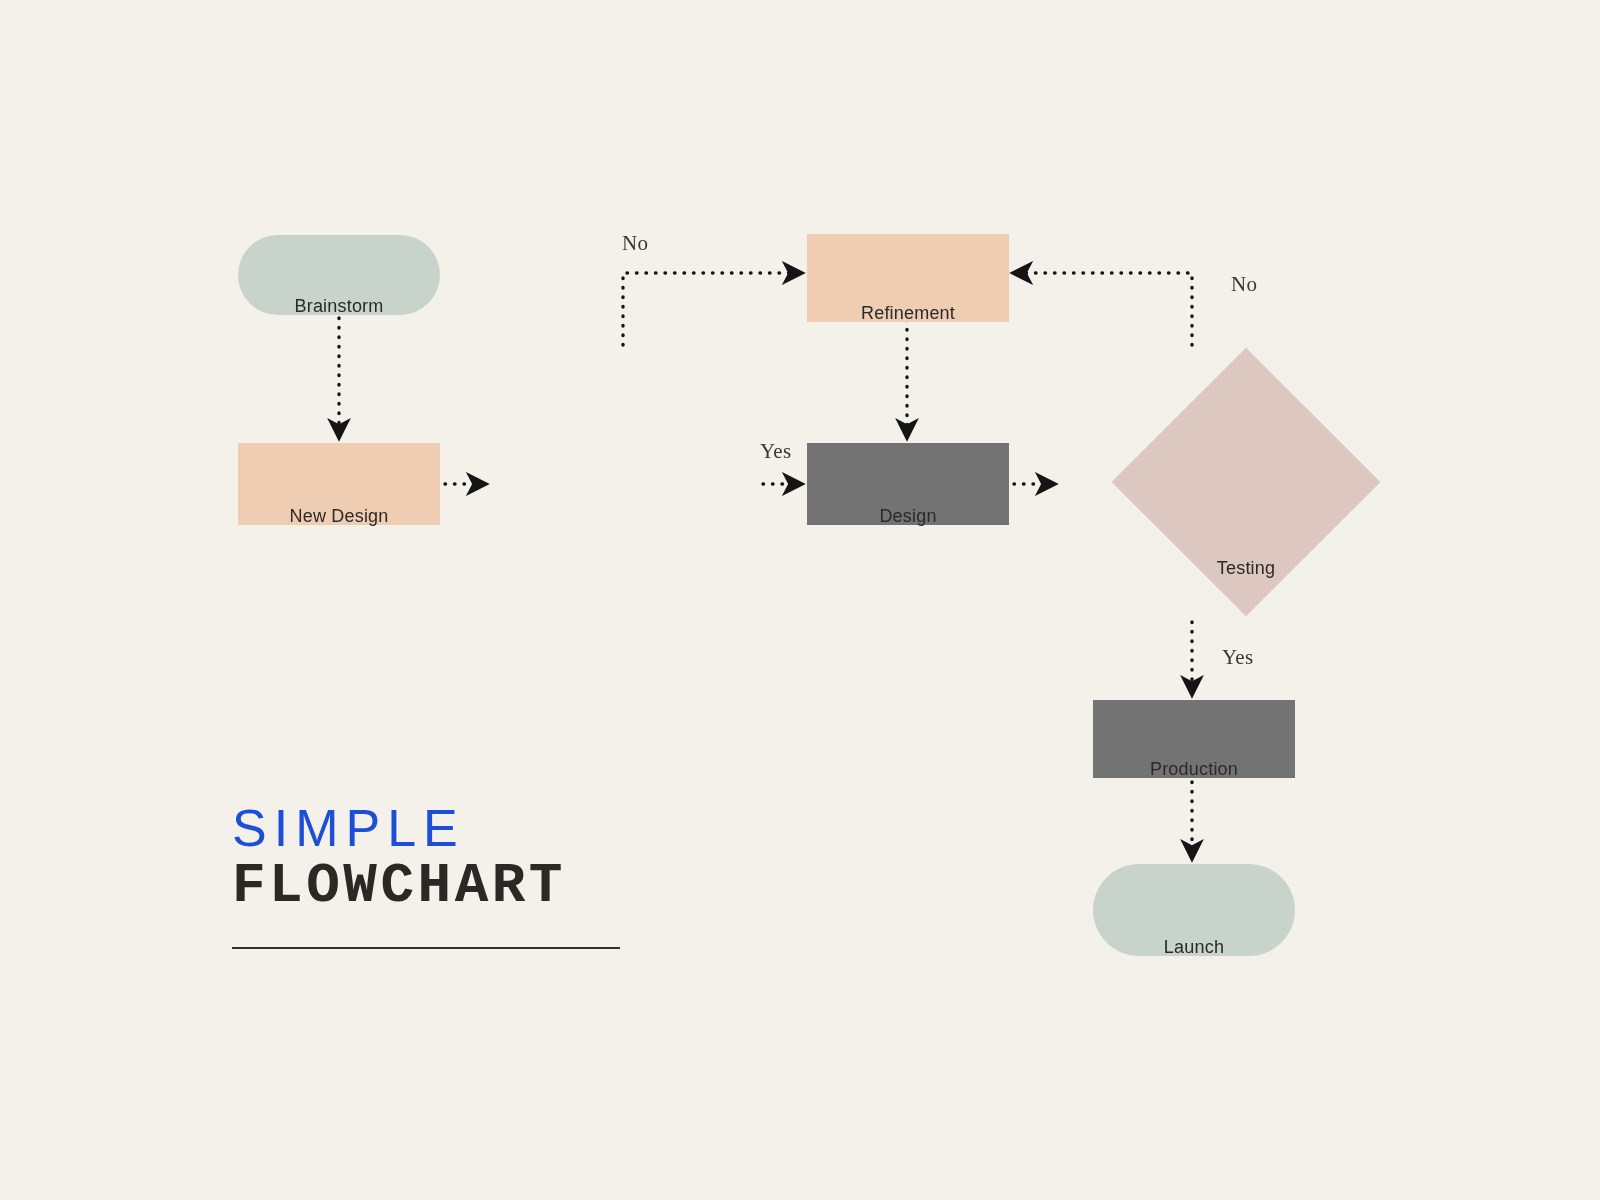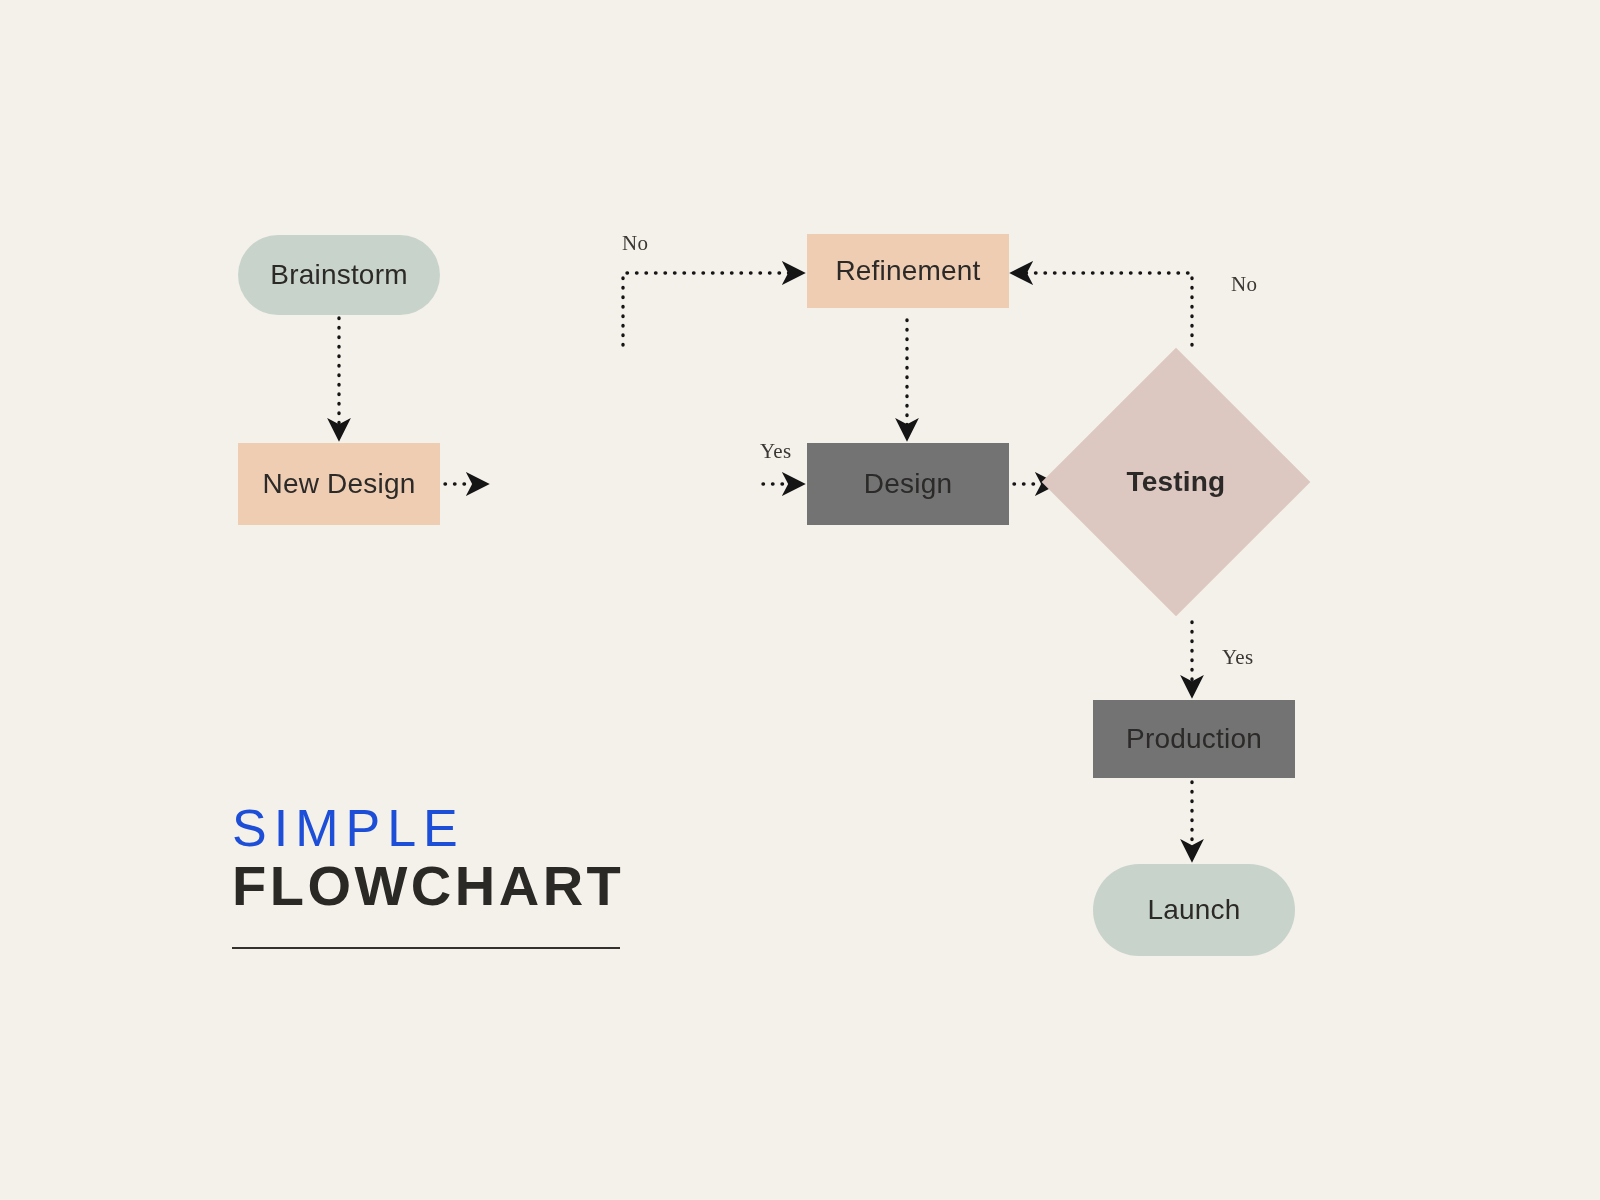--- a/index.html
+++ b/index.html
@@ -23,25 +23,25 @@
     position: absolute;
     left: 0;
     top: 0;
     width: 1600px;
     height: 1200px;
     pointer-events: none;
   }
   .node {
     position: absolute;
     display: flex;
-    align-items: center;
+    align-items: flex-end;
     justify-content: center;
     box-sizing: border-box;
     color: #2c2a28;
-    font-size: 28px;
+    font-size: 18px;
     font-weight: 400;
     letter-spacing: 0.2px;
     font-family: "Liberation Sans", sans-serif;
   }
   .node-terminator {
     border-radius: 999px;
   }
   .node-process { }
   .node-decision {
     background: transparent !important;
@@ -83,21 +83,21 @@
     color: #1d4ed8;
     line-height: 1.08;
     font-family: "Liberation Sans", sans-serif;
   }
   .title-line2 {
     font-size: 56px;
     font-weight: 700;
     letter-spacing: 3.5px;
     color: #2b2926;
     line-height: 1.08;
-    font-family: Liberation Sans, sans-serif;
+    font-family: Liberation Mono, monospace;
   }
   .title-rule {
     margin-top: 30px;
     width: 388px;
     height: 2px;
     background: #33312e;
   }
 </style>
 </head>
 <body>
@@ -134,29 +134,29 @@
 
   <div class="node node-terminator" style="left:238px; top:235px; width:202px; height:80px; background:#c8d4cb;">
     <span class="node-label">Brainstorm</span>
   </div>
 
   <div class="node node-process" style="left:238px; top:443px; width:202px; height:82px; background:#eecdb3;">
     <span class="node-label">New Design</span>
   </div>
 
 
-  <div class="node node-process" style="left:807px; top:234px; width:202px; height:74px; background:#eecdb3;">
+  <div class="node node-process" style="left:807px; top:234px; width:202px; height:88px; background:#eecdb3;">
     <span class="node-label">Refinement</span>
   </div>
 
   <div class="node node-process" style="left:807px; top:443px; width:202px; height:82px; background:#737373;">
     <span class="node-label">Design</span>
   </div>
 
-  <div class="node node-decision" style="left:1081px; top:387px; width:190px; height:190px;font-weight:bold;">
+  <div class="node node-decision" style="left:1151px; top:387px; width:190px; height:190px;">
     <span class="diamond-shape" style="background:#ddc8c1;"></span>
     <span class="node-label">Testing</span>
   </div>
 
   <div class="node node-process" style="left:1093px; top:700px; width:202px; height:78px; background:#737373;">
     <span class="node-label">Production</span>
   </div>
 
   <div class="node node-terminator" style="left:1093px; top:864px; width:202px; height:92px; background:#c8d4cb;">
     <span class="node-label">Launch</span>

